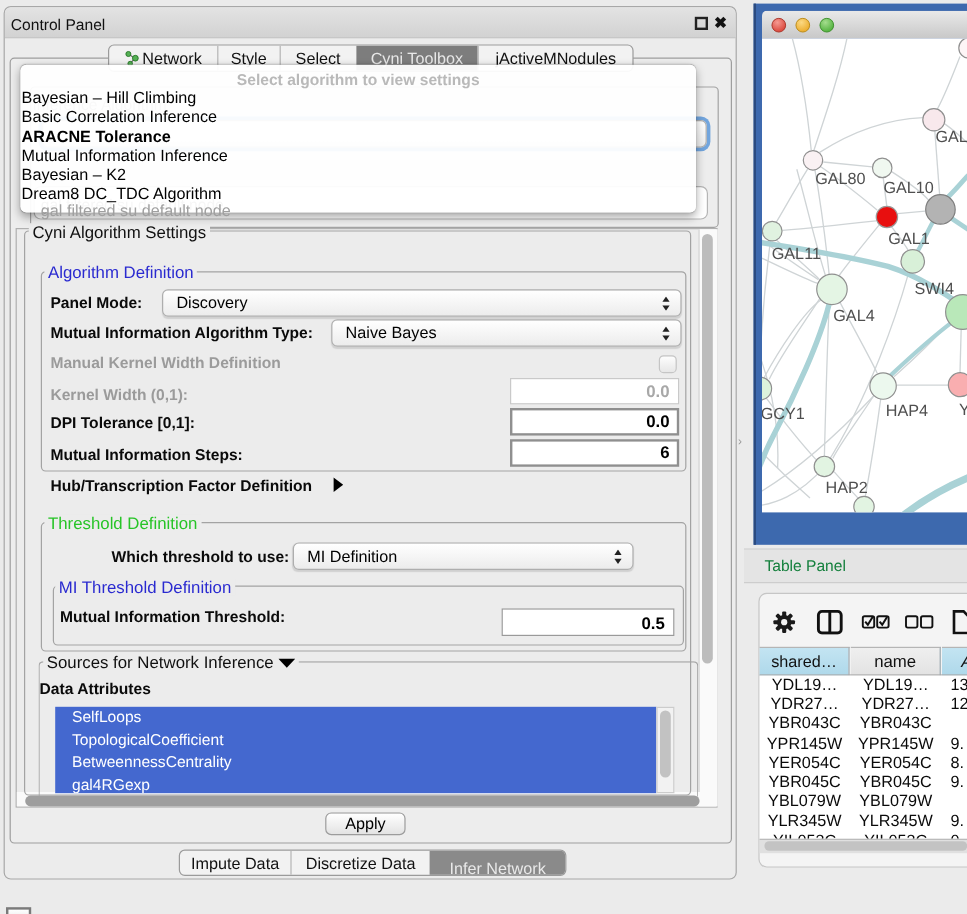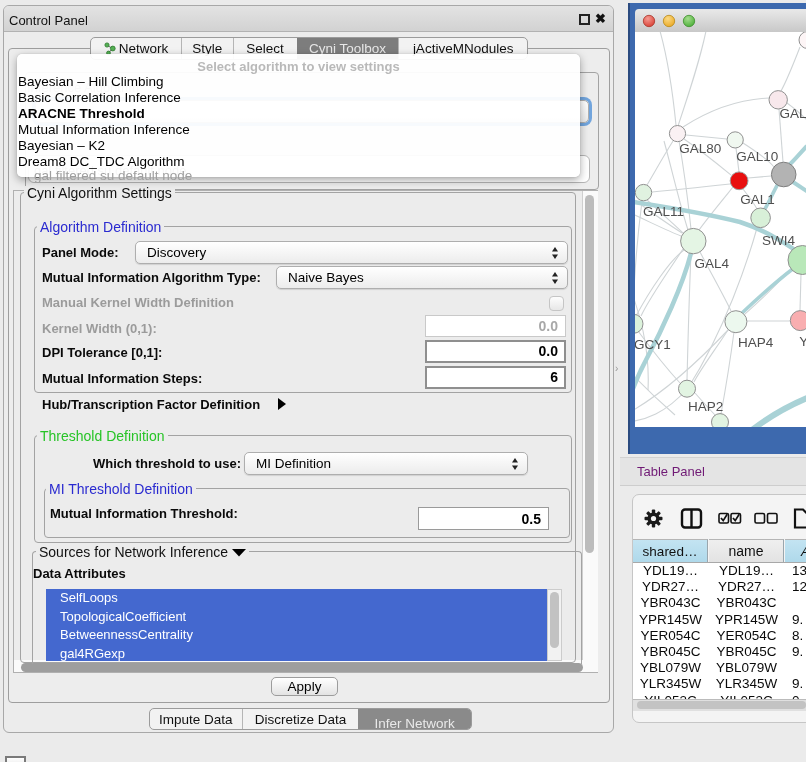--- a/index.html
+++ b/index.html
@@ -105,21 +105,21 @@
   <svg class="abs" style="right:8px;top:4.5px;" width="8" height="12" viewBox="0 0 8 12">
       <path d="M4 0 L7 4.4 L1 4.4 Z" fill="#222"></path>
       <path d="M4 12 L7 7.6 L1 7.6 Z" fill="#222"></path>
     </svg>
 </div>
 
 <div class="gbox" style="left:44px;top:488px;width:524px;height:48px;"></div>
 <div class="gtitle" style="left:46px;top:482px;color:#2a2ad0;">MI Threshold Definition</div>
 
 <div class="abs lbl" style="left:50px;top:506px;">Mutual Information Threshold:</div>
-<div class="field" style="left:418px;top:507px;width:131px;height:23px;border:1px solid #9a9a9a;color:#000;line-height:22px;padding-right:7px;box-sizing:border-box;">0.5</div>
+<div class="field" style="left:418px;top:507px;width:144px;height:23px;border:1px solid #9a9a9a;color:#000;line-height:22px;padding-right:7px;box-sizing:border-box;">0.5</div>
 
 <div class="gbox" style="left:32px;top:551px;width:548px;height:112px;border-bottom:none;border-radius:4px 4px 0 0;"></div>
 <div class="gtitle" style="left:36px;top:545px;color:#111;">Sources for Network Inference <svg width="14" height="9" viewBox="0 0 14 9" style="display:inline-block;">
       <path d="M0 1 L14 1 L7 8.5 Z" fill="#000"></path>
     </svg></div>
 <div class="abs lbl" style="left:33px;top:566px;">Data Attributes</div>
 <div class="abs" style="left:46px;top:589px;width:501px;height:72px;background:#4468cf;color:#fff;font-size:13px;line-height:18.6px;padding-left:14px;box-sizing:border-box;overflow:hidden;">SelfLoops<br>TopologicalCoefficient<br>BetweennessCentrality<br>gal4RGexp</div>
 <div class="abs" style="left:547px;top:589px;width:15px;height:72px;background:#f2f2f2;border:1px solid #cccccc;box-sizing:border-box;"></div>
 <div class="abs" style="left:550px;top:592px;width:9px;height:56px;background:#c2c2c2;border-radius:5px;"></div>
 
@@ -127,21 +127,21 @@
 
 <div class="abs" style="left:149px;top:708px;width:321px;height:20px;border:1px solid #9b9b9b;border-radius:5px;background:#f2f2f2;display:flex;overflow:hidden;">
   <div class="tabseg" style="width:92px;height:20px;border-right:1px solid #b5b5b5;">Impute Data</div>
   <div class="tabseg" style="width:116px;height:20px;">Discretize Data</div>
   <div class="tabseg" style="width:113px;height:28px;background:#8a8a8a;color:#e9e9e9;">Infer Network</div>
 </div>
 
 <div class="abs" style="left:17px;top:54px;width:563px;height:123px;background:rgba(255,255,255,0.94);border-radius:5px;box-shadow:0 3px 8px rgba(0,0,0,0.35),0 0 1px rgba(0,0,0,0.3);"></div>
 <div class="abs" style="left:17px;top:59px;width:563px;text-align:center;font-size:13px;color:#b9b9b9;font-weight:bold;">Select algorithm to view settings</div>
 <div class="abs" style="left:34px;top:167.5px;font-size:13.5px;color:#9f9f9f;white-space:nowrap;">gal filtered su default node</div>
-<div class="abs" style="left:18px;top:74px;font-size:13.5px;color:#000;line-height:16px;white-space:nowrap;">Bayesian – Hill Climbing<br>Basic Correlation Inference<br><span class="b">ARACNE Threshold</span><br>Mutual Information Inference<br>Bayesian – K2<br>Dream8 DC_TDC Algorithm</div>
+<div class="abs" style="left:18px;top:74px;font-size:13.5px;color:#000;line-height:16px;white-space:nowrap;">Bayesian – Hill Climbing<br>Basic Correlation Inference<br><span class="b">ARACNE Tolerance</span><br>Mutual Information Inference<br>Bayesian – K2<br>Dream8 DC_TDC Algorithm</div>
 
 <div class="abs" style="left:5px;top:756px;width:17px;height:12px;border:2px solid #7a7a7a;background:linear-gradient(#fff,#ddd);"></div>
 
 <div class="abs" style="left:615px;top:363px;font-size:10px;color:#999;">›</div>
 
 <div class="abs" style="left:628px;top:3px;width:178px;height:451px;background:#3d69ae;border-left:2px solid #2b4b80;box-sizing:border-box;"></div>
 
 <div class="abs" style="left:635px;top:9px;width:171px;height:23px;background:linear-gradient(#e9e9e9,#c8c8c8);border-bottom:1px solid #999;border-radius:4px 0 0 0;"></div>
 <svg class="abs" style="left:635px;top:9px;" width="171" height="23" viewBox="0 0 171 23">
   <defs>
@@ -239,21 +239,21 @@
     <text x="694.4" y="267.5">GAL4</text>
     <text x="738.1" y="346.5">HAP4</text>
     <text x="799.2" y="345.7">YMR</text>
     <text x="633.9" y="349">GCY1</text>
     <text x="687.9" y="410.5">HAP2</text>
   </g>
 </svg>
 </div>
 
 <div class="abs" style="left:620px;top:457px;width:186px;height:29px;background:#e4e4e4;border-top:1px solid #d2d2d2;border-bottom:1px solid #cdcdcd;box-sizing:border-box;"></div>
-<div class="abs" style="left:637px;top:464px;font-size:13px;color:#701a75;">Table Panel</div>
+<div class="abs" style="left:637px;top:464px;font-size:13px;color:#15803d;">Table Panel</div>
 
 <div class="abs" style="left:632px;top:494px;width:180px;height:229px;background:#f4f4f4;border:1px solid #c6c6c6;border-radius:7px 0 0 7px;box-sizing:border-box;"></div>
 
 <svg class="abs" style="left:644px;top:508px;" width="164" height="21" viewBox="0 0 164 21">
 
   <g transform="translate(9.5,10.5)" fill="#1a1a1a">
     <g>
       <rect x="-1.7" y="-9" width="3.4" height="18" rx="1"></rect>
       <rect x="-1.7" y="-9" width="3.4" height="18" rx="1" transform="rotate(45)"></rect>
       <rect x="-1.7" y="-9" width="3.4" height="18" rx="1" transform="rotate(90)"></rect>

